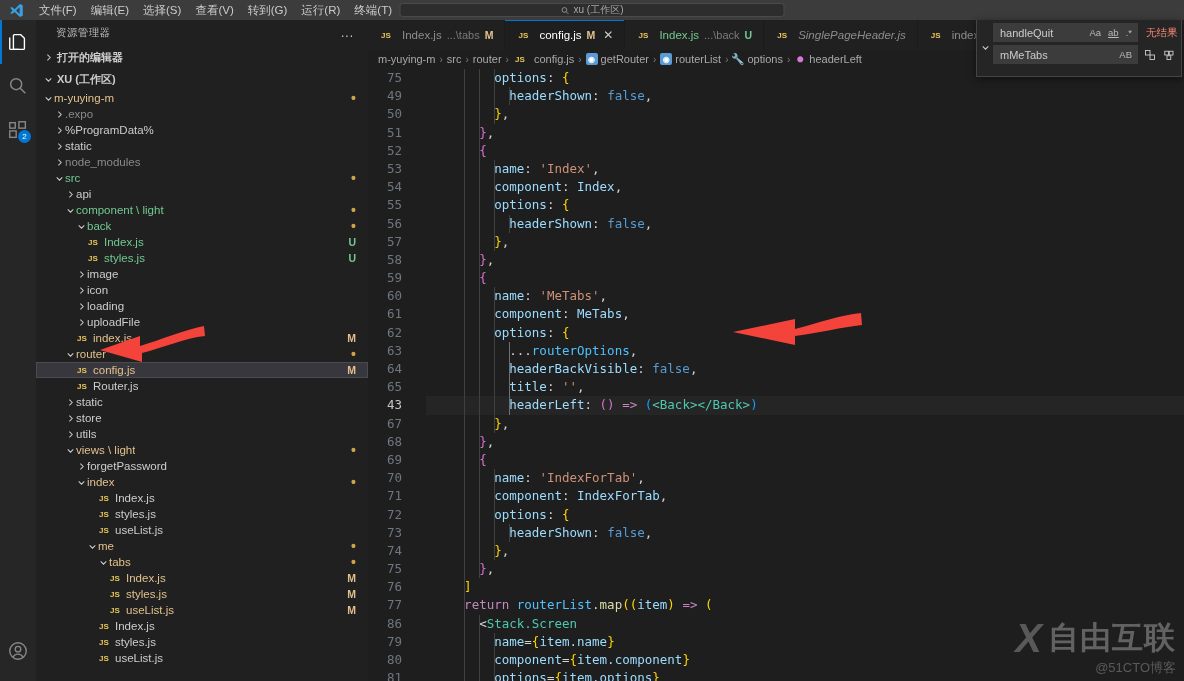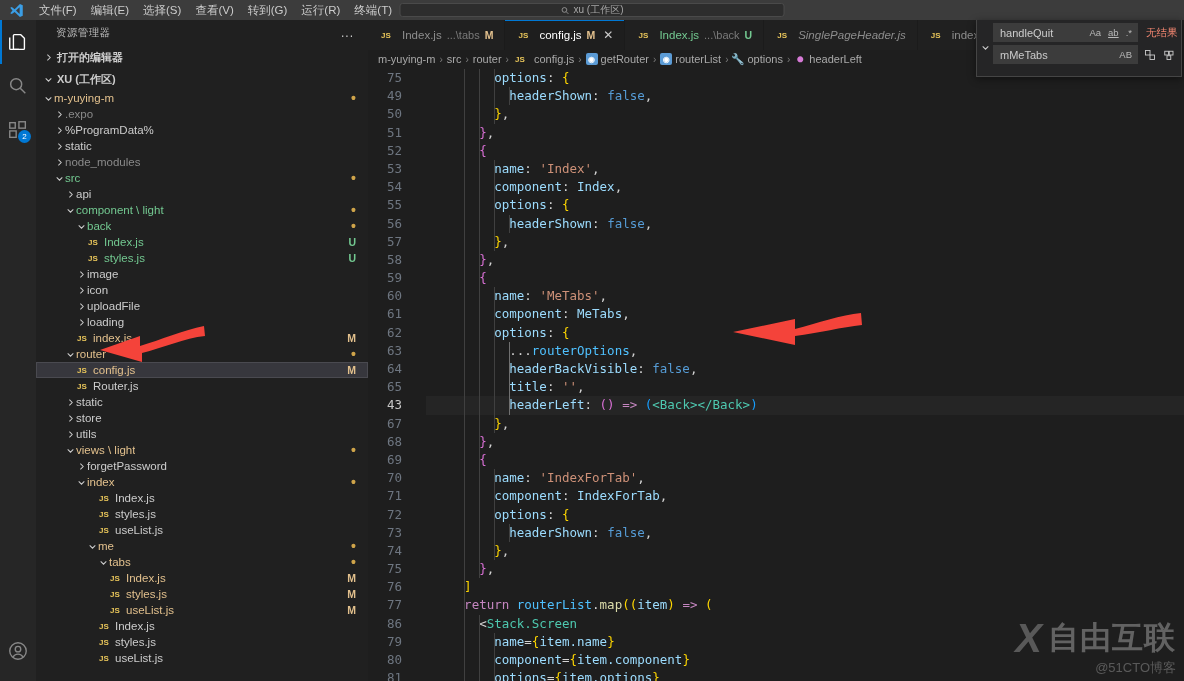--- a/index.html
+++ b/index.html
@@ -416,30 +416,30 @@
             </span>
             <span class="lbl c-white">icon</span>
           </div>
           <div class="row">
             <span style="display:inline-block;width:39px;flex:none"></span>
             <span class="chev">
               <svg viewBox="0 0 16 16" fill="none" stroke="currentColor" stroke-width="1.8">
                 <polyline points="6,3 11,8 6,13"></polyline>
               </svg>
             </span>
+            <span class="lbl c-white">loading</span>
+          </div>
+          <div class="row">
+            <span style="display:inline-block;width:39px;flex:none"></span>
+            <span class="chev">
+              <svg viewBox="0 0 16 16" fill="none" stroke="currentColor" stroke-width="1.8">
+                <polyline points="6,3 11,8 6,13"></polyline>
+              </svg>
+            </span>
             <span class="lbl c-white">uploadFile</span>
-          </div>
-          <div class="row">
-            <span style="display:inline-block;width:39px;flex:none"></span>
-            <span class="chev">
-              <svg viewBox="0 0 16 16" fill="none" stroke="currentColor" stroke-width="1.8">
-                <polyline points="6,3 11,8 6,13"></polyline>
-              </svg>
-            </span>
-            <span class="lbl c-white">loading</span>
           </div>
           <div class="row">
             <span style="display:inline-block;width:39px;flex:none"></span>
             <span class="jsicon">JS</span>
             <span class="lbl c-gold">index.js</span>
             <span class="badge M">M</span>
           </div>
           <div class="row">
             <span style="display:inline-block;width:28px;flex:none"></span>
             <span class="chev">

